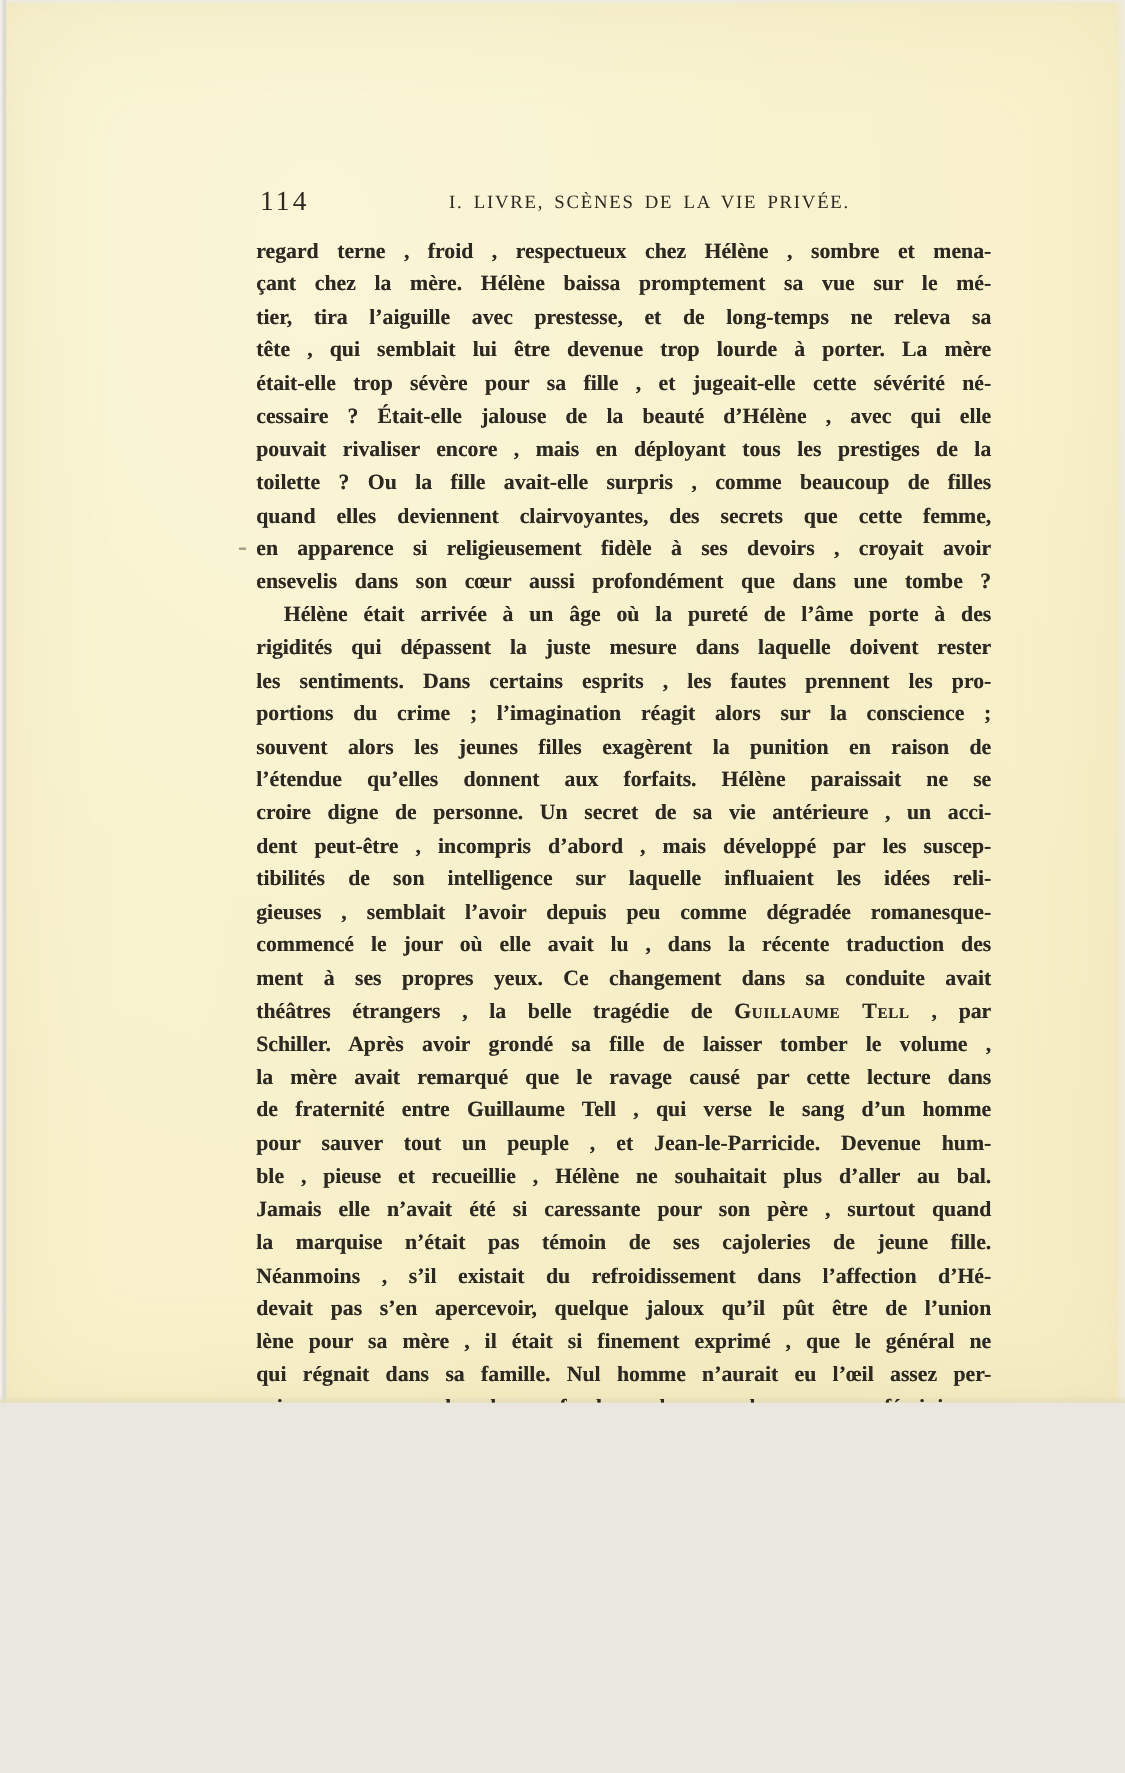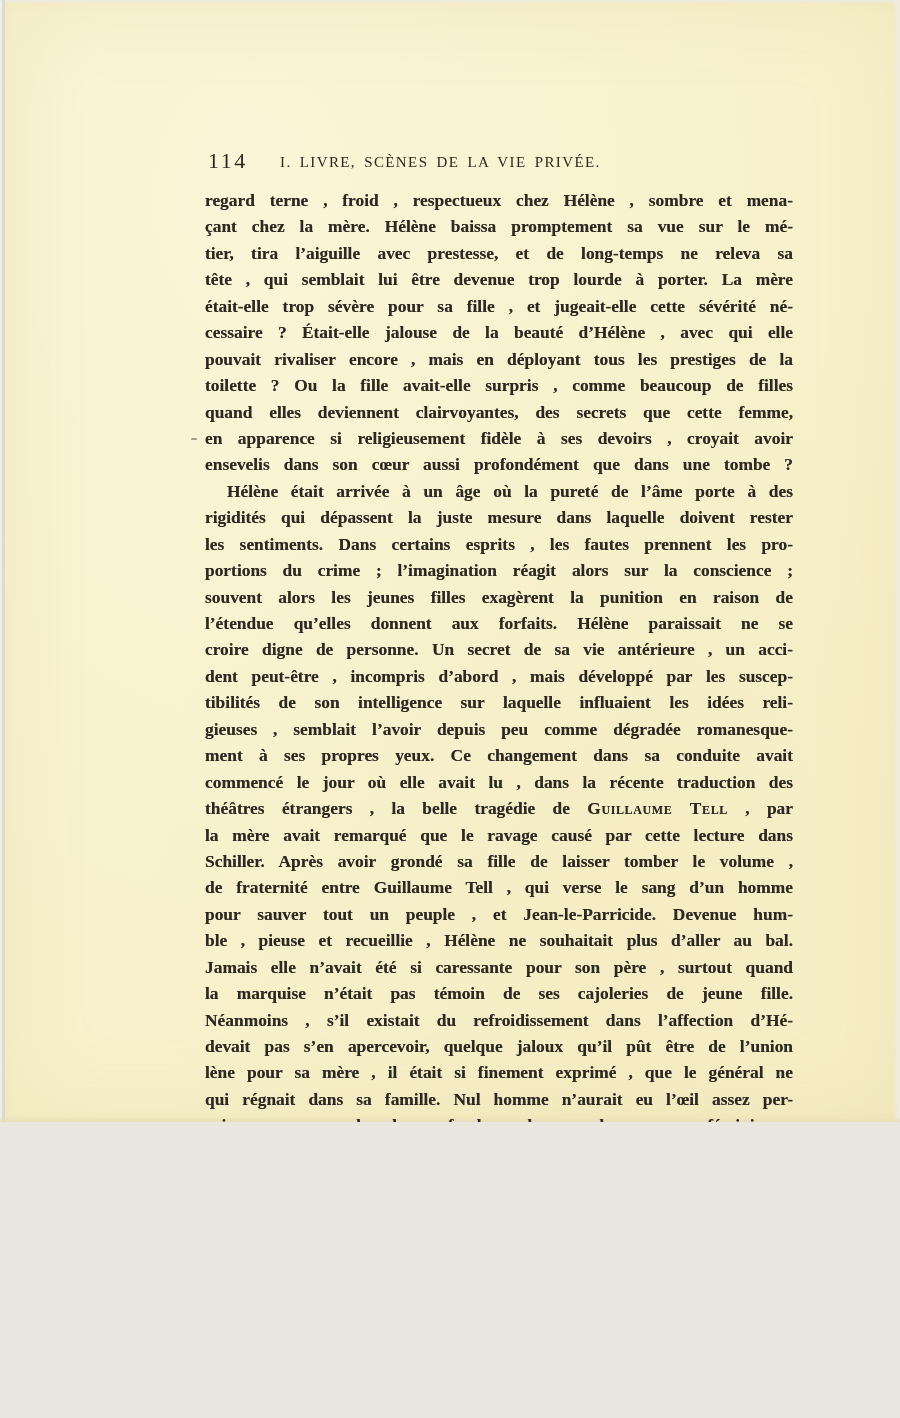--- a/index.html
+++ b/index.html
@@ -29,21 +29,21 @@
   .edge-top{left:0;top:0;width:100%;height:4px;background:linear-gradient(#edebe3,rgba(237,235,227,0));}
   .edge-right{right:0;top:0;width:8px;height:100%;background:linear-gradient(90deg,rgba(240,238,230,0),#eeece2);}
   .edge-bottom{left:0;bottom:0;width:100%;height:5px;background:linear-gradient(rgba(228,218,180,0),#e6debb);}
 
   .page-number{
     position:absolute;left:208px;top:148px;
     font-size:22px;letter-spacing:2.5px;
   }
   .running-head{
     position:absolute;left:280px;top:154px;width:400px;
-    text-align:left;
+    text-align:right;
     font-size:15px;
     letter-spacing:1.4px;
     word-spacing:3px;
     white-space:nowrap;
   }
   .page-body{
     position:absolute;left:205px;top:187px;width:588px;
   }
   .line{
     height:26.45px;
@@ -100,25 +100,25 @@
       <div class="line indent"><span>Hélène était arrivée à un âge où la pureté de l’âme porte à des</span></div>
       <div class="line"><span>rigidités qui dépassent la juste mesure dans laquelle doivent rester</span></div>
       <div class="line"><span>les sentiments. Dans certains esprits , les fautes prennent les pro-</span></div>
       <div class="line"><span>portions du crime ; l’imagination réagit alors sur la conscience ;</span></div>
       <div class="line"><span>souvent alors les jeunes filles exagèrent la punition en raison de</span></div>
       <div class="line"><span>l’étendue qu’elles donnent aux forfaits. Hélène paraissait ne se</span></div>
       <div class="line"><span>croire digne de personne. Un secret de sa vie antérieure , un acci-</span></div>
       <div class="line"><span>dent peut-être , incompris d’abord , mais développé par les suscep-</span></div>
       <div class="line"><span>tibilités de son intelligence sur laquelle influaient les idées reli-</span></div>
       <div class="line"><span>gieuses , semblait l’avoir depuis peu comme dégradée romanesque-</span></div>
+      <div class="line"><span>commencé le jour où elle avait lu , dans la récente traduction des</span></div>
       <div class="line"><span>ment à ses propres yeux. Ce changement dans sa conduite avait</span></div>
-      <div class="line"><span>commencé le jour où elle avait lu , dans la récente traduction des</span></div>
       <div class="line"><span>théâtres étrangers , la belle tragédie de </span><span class="sc">Guillaume Tell</span><span> , par</span></div>
+      <div class="line"><span>Schiller. Après avoir grondé sa fille de laisser tomber le volume ,</span></div>
       <div class="line"><span>la mère avait remarqué que le ravage causé par cette lecture dans</span></div>
-      <div class="line"><span>Schiller. Après avoir grondé sa fille de laisser tomber le volume ,</span></div>
       <div class="line"><span>de fraternité entre Guillaume Tell , qui verse le sang d’un homme</span></div>
       <div class="line"><span>pour sauver tout un peuple , et Jean-le-Parricide. Devenue hum-</span></div>
       <div class="line"><span>ble , pieuse et recueillie , Hélène ne souhaitait plus d’aller au bal.</span></div>
       <div class="line"><span>Jamais elle n’avait été si caressante pour son père , surtout quand</span></div>
       <div class="line"><span>la marquise n’était pas témoin de ses cajoleries de jeune fille.</span></div>
       <div class="line"><span>Néanmoins , s’il existait du refroidissement dans l’affection d’Hé-</span></div>
       <div class="line"><span>devait pas s’en apercevoir, quelque jaloux qu’il pût être de l’union</span></div>
       <div class="line"><span>lène pour sa mère , il était si finement exprimé , que le général ne</span></div>
       <div class="line"><span>qui régnait dans sa famille. Nul homme n’aurait eu l’œil assez per-</span></div>
       <div class="line"><span>spicace pour sonder la profondeur de ces deux cœurs féminins :</span></div>

